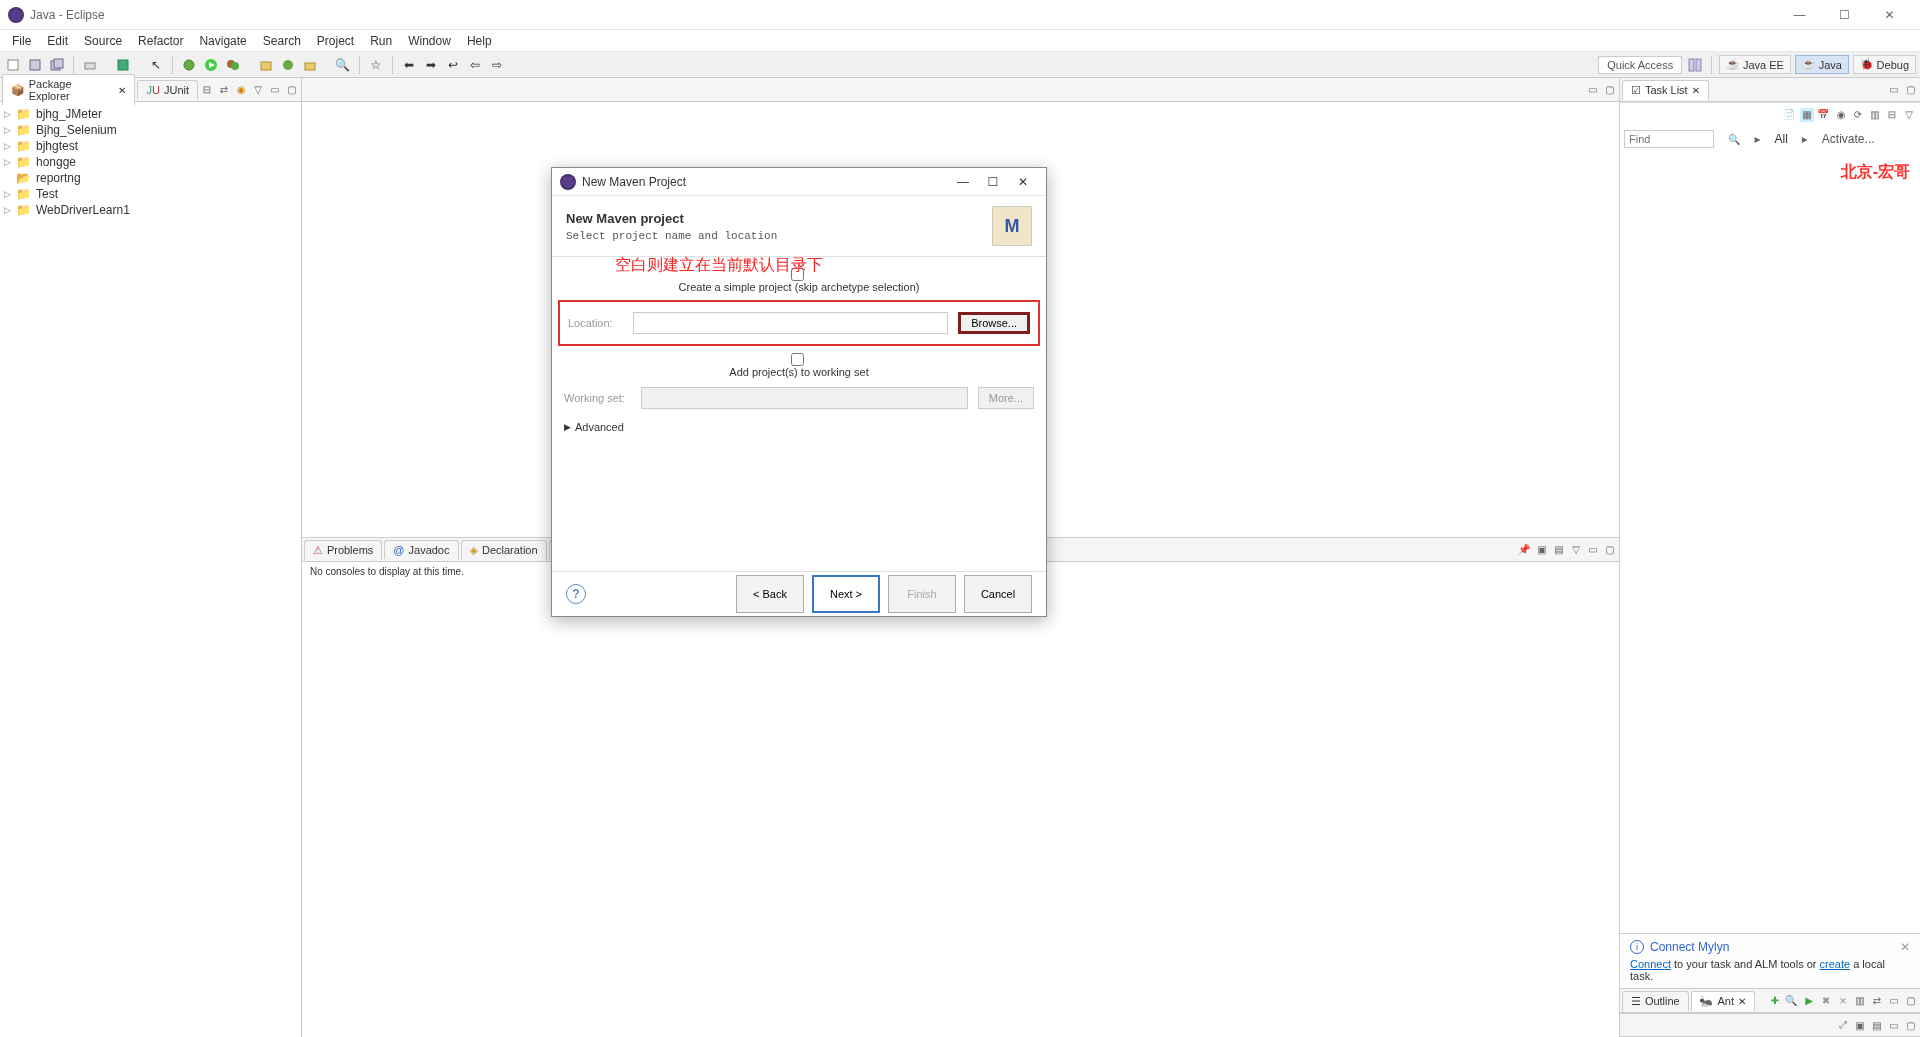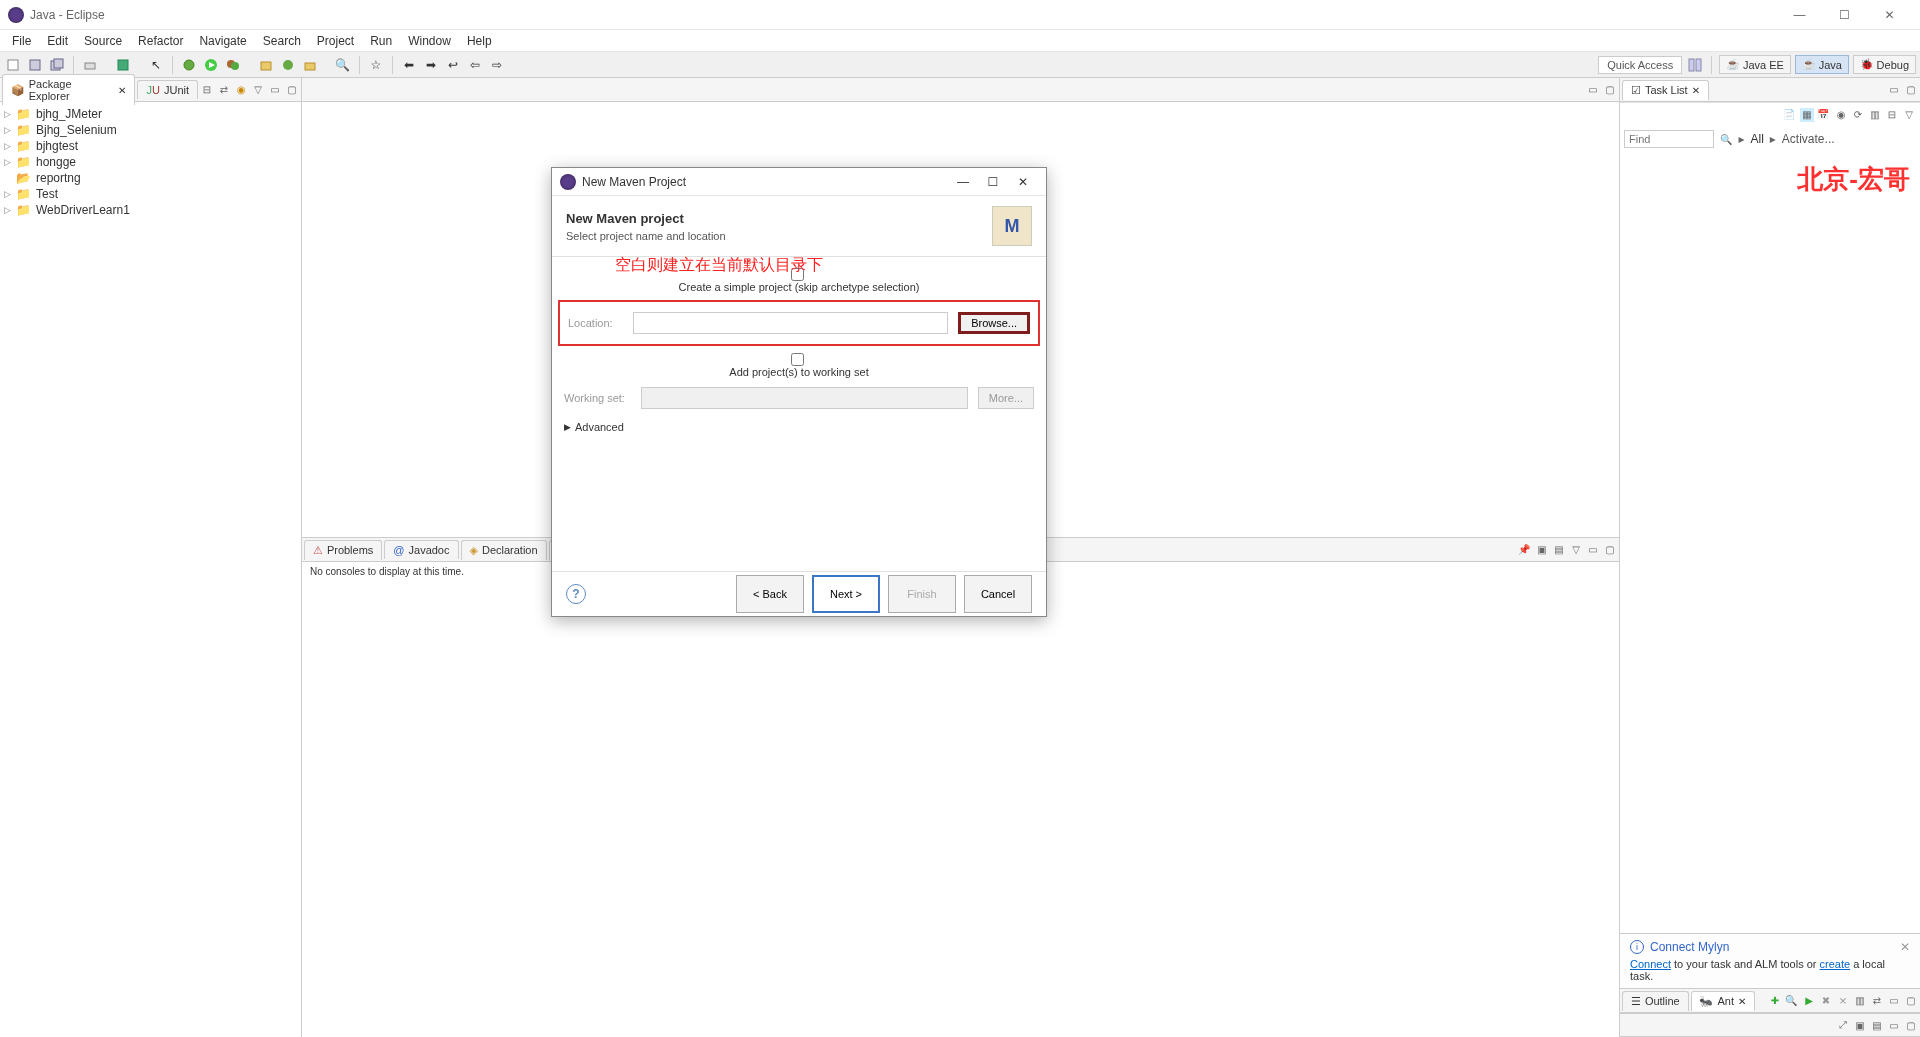--- a/index.html
+++ b/index.html
@@ -43,44 +43,44 @@
 .tree-item { display: flex; align-items: center; padding: 1px 4px; font-size: 12px; }
 .tree-item .arrow { width: 12px; color: #888; font-size: 9px; }
 .tree-item .folder-icon { width: 16px; height: 14px; margin-right: 4px; display: flex; align-items: center; justify-content: center; }
 
 .center-content { flex: 1; background: #fff; }
 .center-bottom { height: 500px; display: flex; flex-direction: column; border-top: 1px solid #ccc; }
 .console-body { flex: 1; padding: 4px 8px; font-size: 10px; }
 
 
 .task-toolbar { height: 24px; display: flex; align-items: center; justify-content: flex-end; padding: 0 4px; gap: 3px; border-top: 1px solid #e0e0e0; }
-.task-search { height: 26px; display: flex; align-items: center; padding: 2px 4px; gap: 6px; }
+.task-search { height: 26px; display: flex; align-items: center; padding: 2px 4px; gap: 14px; }
 .task-search input { width: 90px; border: 1px solid #ccc; padding: 2px 4px; font-size: 11px; }
 .task-body { flex: 1; position: relative; }
-.watermark { position: absolute; top: 10px; right: 10px; color: #ff3030; font-size: 26px; font-weight: bold; font-family: "Microsoft YaHei", sans-serif; }
+.watermark { position: absolute; top: 10px; right: 10px; color: #ff3030; font-size: 16px; font-weight: bold; font-family: "Microsoft YaHei", sans-serif; }
 
 .mylyn-box { border-top: 1px solid #ccc; padding: 6px 10px; background: #fdfdfd; }
 .mylyn-box .mylyn-title { color: #3366cc; display: flex; align-items: center; gap: 6px; }
 .mylyn-box .mylyn-title .info-icon { width: 14px; height: 14px; border: 1px solid #3366cc; border-radius: 50%; display: flex; align-items: center; justify-content: center; font-size: 9px; color: #3366cc; }
 .mylyn-box .mylyn-text { font-size: 11px; padding-top: 4px; }
 .mylyn-box a { color: #0066cc; text-decoration: underline; }
 
 .outline-section { border-top: 1px solid #ccc; display: flex; flex-direction: column; }
 .outline-body { flex: 1; }
 
 
 .dialog { position: absolute; left: 551px; top: 167px; width: 496px; height: 450px; background: #fff; border: 1px solid #888; box-shadow: 0 4px 16px rgba(0,0,0,0.3); display: flex; flex-direction: column; }
 .dialog-titlebar { height: 28px; display: flex; align-items: center; padding: 0 8px; background: #fff; border-bottom: 1px solid #e6e6e6; }
 .dialog-titlebar .dlg-icon { width: 16px; height: 16px; margin-right: 6px; background: radial-gradient(circle,#5a3d8a 40%,#2d1f4a 100%); border-radius: 50%; }
 .dialog-titlebar .dlg-title { flex: 1; font-size: 12px; }
 .dialog-titlebar .win-btn { width: 30px; height: 24px; display: flex; align-items: center; justify-content: center; }
 
 .dialog-header { padding: 10px 14px; display: flex; justify-content: space-between; align-items: center; background: #fff; border-bottom: 1px solid #e0e0e0; }
 .dialog-header h2 { font-size: 13px; font-weight: bold; }
-.dialog-header .sub { font-size: 11px; color: #555; margin-top: 4px; }
+.dialog-header .sub { font-size: 11px; color: #555; margin-top: 4px; font-family: Liberation Mono, monospace; }
 .maven-icon { width: 40px; height: 40px; background: #f0e5c8; border: 1px solid #ccb; display: flex; align-items: center; justify-content: center; color: #3355aa; font-weight: bold; font-size: 18px; }
 
 .dialog-body { flex: 1; padding: 8px 12px; position: relative; }
 .chk-row { display: flex; align-items: center; font-size: 11px; padding: 3px 0; flex-direction: column; }
 .chk-row input { margin-right: 4px; }
 .red-box { border: 2px solid #e03030; padding: 6px 8px; margin: 4px -6px; }
 .loc-row { display: flex; align-items: center; gap: 10px; padding: 4px 0; }
 .loc-row label { color: #999; font-size: 11px; width: 55px; }
 .loc-row .loc-input { flex: 1; height: 22px; border: 1px solid #ccc; background: #fff; }
 .loc-row button { height: 22px; padding: 0 10px; font-size: 11px; border: 3px solid #7f1d1d; background: #f0f0f0; }

